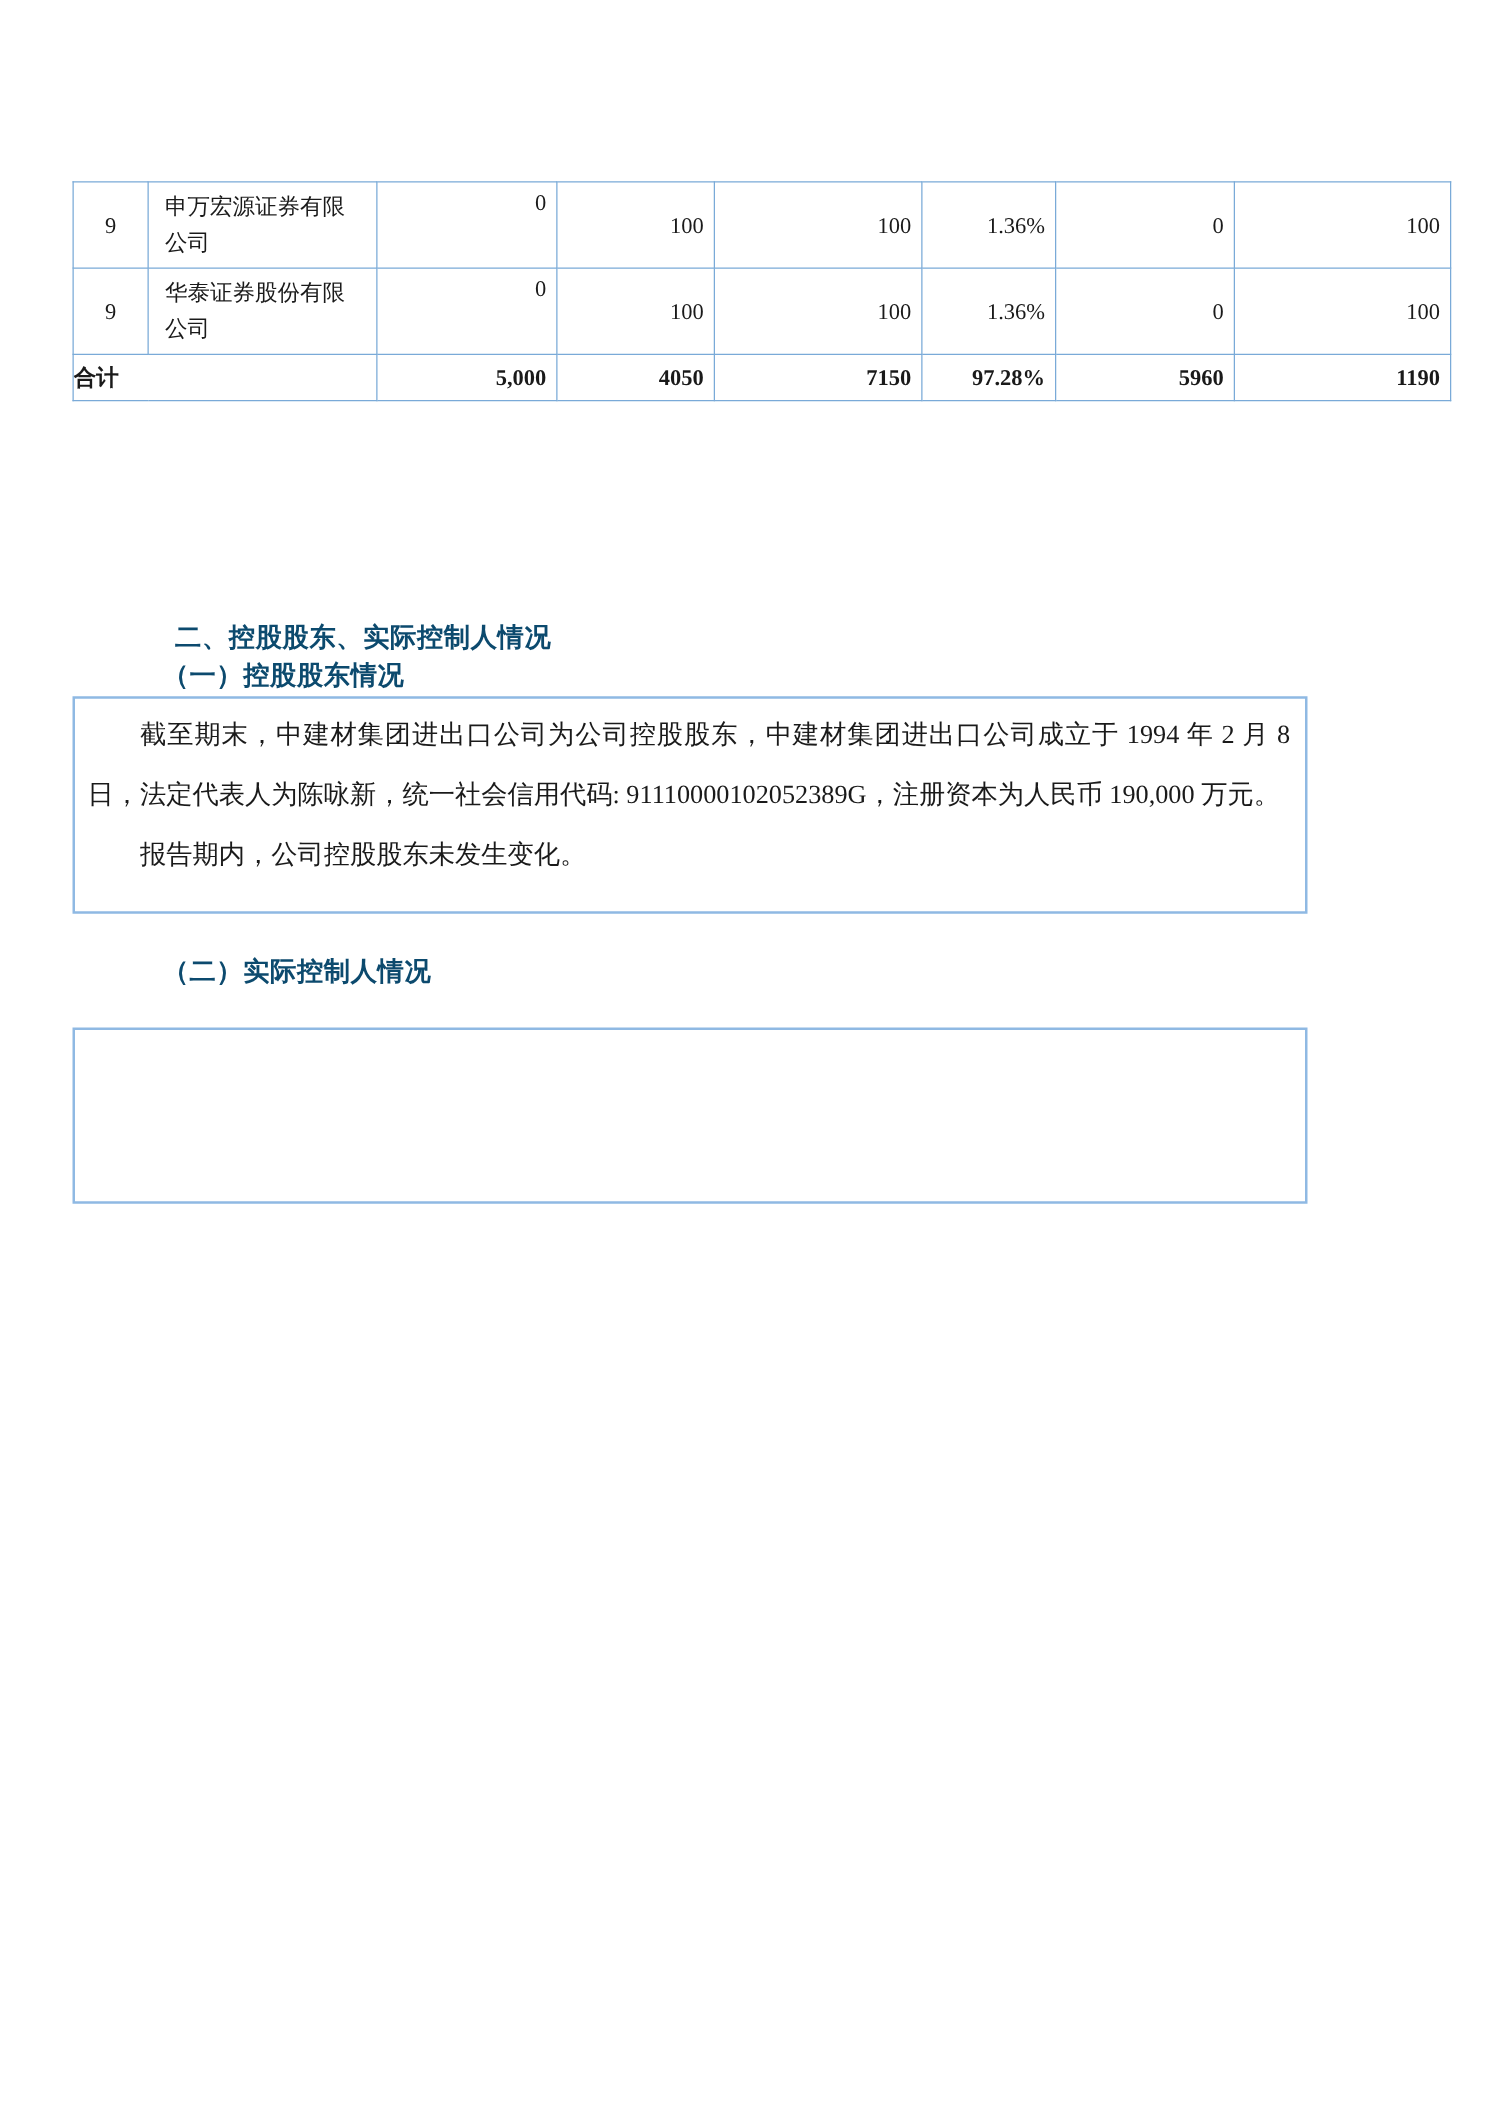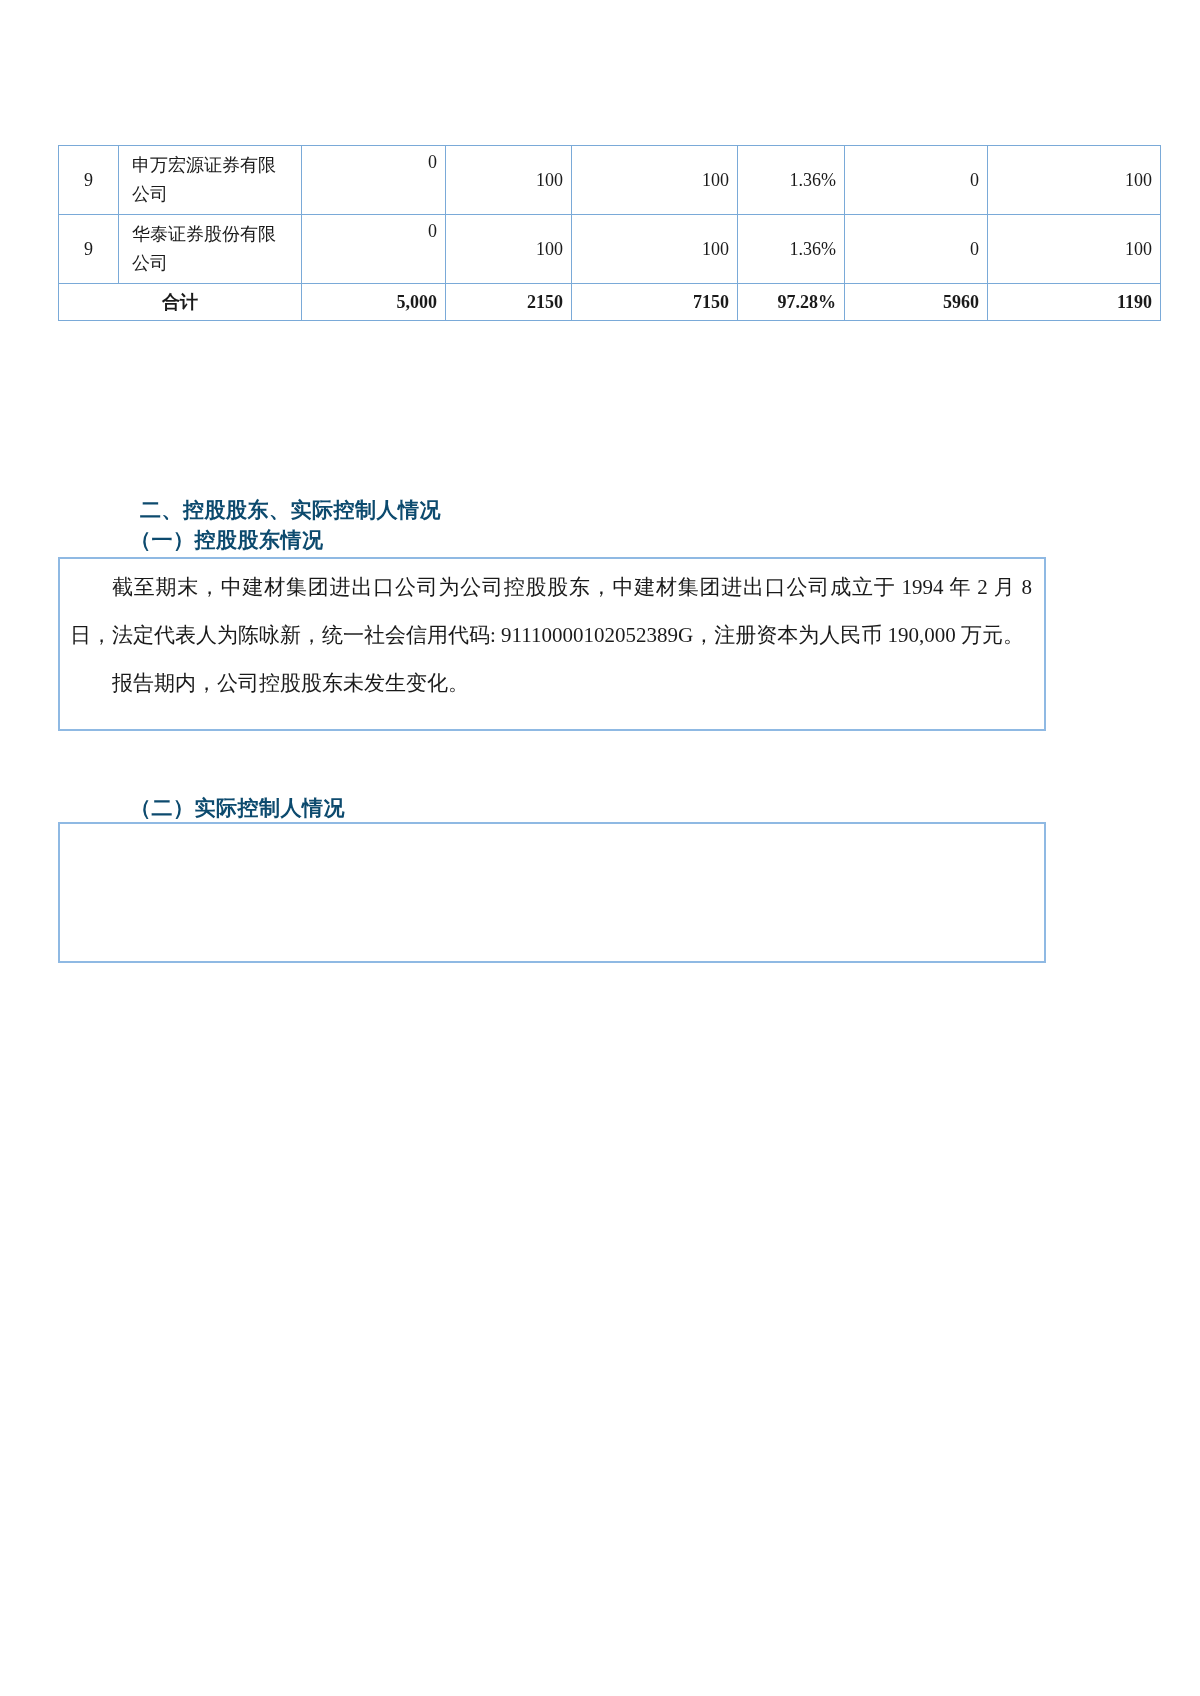--- a/index.html
+++ b/index.html
@@ -17,32 +17,32 @@
     border:1px solid #7AAAD8;padding:0;overflow:hidden;
     font-family:"Liberation Serif","DejaVu Serif",serif;
   }
   td.rank{text-align:center;vertical-align:middle;}
   td.name{text-align:left;vertical-align:middle;padding:2px 10px 2px 13px;line-height:29px;word-break:break-all;}
   td.num{text-align:right;vertical-align:middle;padding-right:8px;}
   td.num-top{text-align:right;vertical-align:top;padding:6px 8px 0 0;}
   tr.carryover td{height:32px;}
   tr.data-row td{height:62px;}
   tr.total-row td{height:36px;}
-  td.total-label{text-align:center;vertical-align:middle;font-weight:bold;}
+  td.total-label{vertical-align:middle;font-weight:bold;}
   tr.total-row td.num{font-weight:bold;}
   td.note-cell{height:95px;padding:3px 10px 4px 12px;line-height:31px;vertical-align:top;word-break:break-all;}
   
   .sec-title{
     position:absolute;margin:0;
     font-family:"Liberation Sans","DejaVu Sans",sans-serif;
     font-weight:700;font-size:21px;color:#0c4a6e;letter-spacing:0.5px;white-space:nowrap;
   }
   #sec-main{left:140px;top:496px;}
   #sec-sub1{left:130px;top:526px;}
-  #sec-sub2{left:130px;top:794px;}
+  #sec-sub2{left:130px;top:763px;}
   
   .info-box{
     position:absolute;left:58px;width:988px;box-sizing:border-box;
     border:2px solid #8FB9E3;background:#fff;
     font-size:21px;color:#1a1a1a;padding:4px 12px 0 10px;
   }
   #box-controlling{top:557px;height:174px;}
   #box-actual{top:822px;height:141px;}
   .info-box p{margin:0;text-indent:2em;text-align:justify;word-break:break-all;}
   #box-controlling p{line-height:48px;}
@@ -79,21 +79,21 @@
       <td class="num-top">0</td>
       <td class="num">100</td>
       <td class="num">100</td>
       <td class="num">1.36%</td>
       <td class="num">0</td>
       <td class="num">100</td>
     </tr>
     <tr class="total-row">
       <td class="total-label" colspan="2">合计</td>
       <td class="num">5,000</td>
-      <td class="num">2150</td>
+      <td class="num">4050</td>
       <td class="num">7150</td>
       <td class="num">97.28%</td>
       <td class="num">5960</td>
       <td class="num">1190</td>
     </tr>
   </tbody>
 </table>
 
 <h2 class="sec-title" id="sec-main">二、控股股东、实际控制人情况</h2>
 

